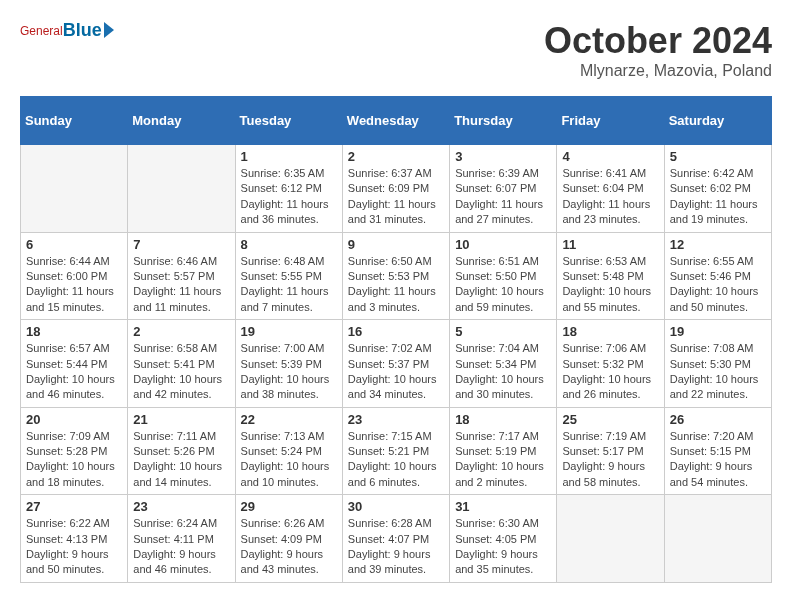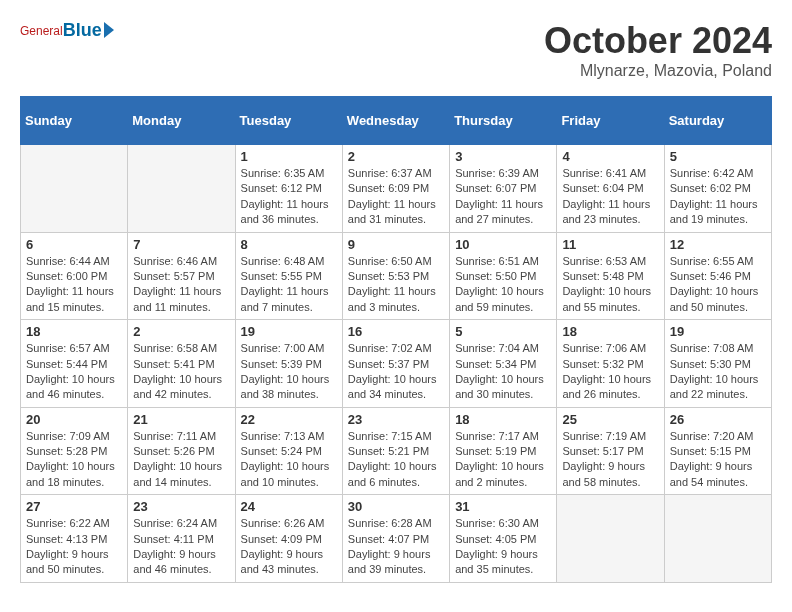--- a/index.html
+++ b/index.html
@@ -241,21 +241,21 @@
       <tr>
         <td>
           <span class="day-number">27</span>
           <div class="day-info">Sunrise: 6:22 AM<br>Sunset: 4:13 PM<br>Daylight: 9 hours and 50 minutes.</div>
         </td>
         <td>
           <span class="day-number">23</span>
           <div class="day-info">Sunrise: 6:24 AM<br>Sunset: 4:11 PM<br>Daylight: 9 hours and 46 minutes.</div>
         </td>
         <td>
-          <span class="day-number">24</span>
+          <span class="day-number">29</span>
           <div class="day-info">Sunrise: 6:26 AM<br>Sunset: 4:09 PM<br>Daylight: 9 hours and 43 minutes.</div>
         </td>
         <td>
           <span class="day-number">30</span>
           <div class="day-info">Sunrise: 6:28 AM<br>Sunset: 4:07 PM<br>Daylight: 9 hours and 39 minutes.</div>
         </td>
         <td>
           <span class="day-number">31</span>
           <div class="day-info">Sunrise: 6:30 AM<br>Sunset: 4:05 PM<br>Daylight: 9 hours and 35 minutes.</div>
         </td>

